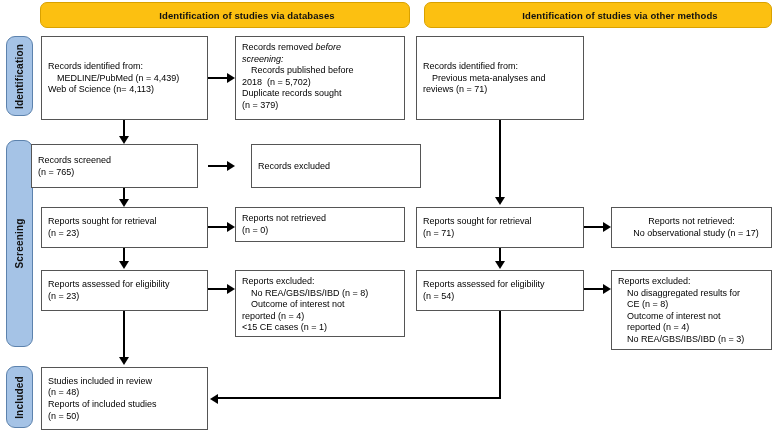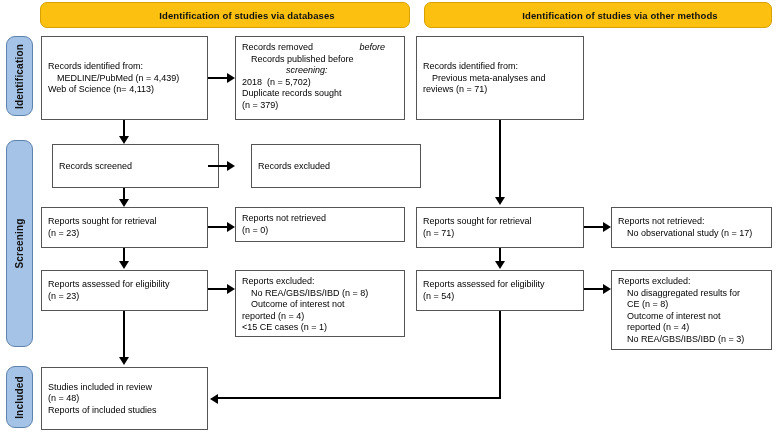--- a/index.html
+++ b/index.html
@@ -63,21 +63,21 @@
     font-size: 9px;
     line-height: 11.6px;
     color: #000000;
     display: flex;
     flex-direction: column;
     justify-content: center;
   }
   .box.vtop { justify-content: flex-start; }
   .box .ln { white-space: pre; }
   .box .ln.ind { padding-left: 9px; }
-  .box .ln em { font-style: italic; margin-left: 44px; }
+  .box .ln em { font-style: italic; }
 
   
   .vline, .hline {
     position: absolute;
     background: #000000;
   }
   .vline { width: 2px; }
   .hline { height: 2px; }
 
   .arrow-down, .arrow-right, .arrow-left {
@@ -126,35 +126,36 @@
   </div>
 
   <div class="box" style="left:41px; top:36px; width:167px; height:84px;">
     <div class="ln">Records identified from:</div>
     <div class="ln ind">MEDLINE/PubMed (n = 4,439)</div>
     <div class="ln">Web of Science (n= 4,113)</div>
   </div>
 
   <div class="box vtop" style="left:235px; top:36px; width:170px; height:84px;">
     <div class="ln"><span>Records removed </span><em>before</em></div>
+    <div class="ln"><em>screening:</em></div>
     <div class="ln ind">Records published before</div>
-    <div class="ln"><em>screening:</em></div>
     <div class="ln">2018  (n = 5,702)</div>
     <div class="ln">Duplicate records sought</div>
     <div class="ln">(n = 379)</div>
   </div>
 
   <div class="hline" style="left:208px; top:77px; width:20px;"></div>
   <div class="arrow-right" style="left:227px; top:73px;"></div>
 
   <div class="vline" style="left:123px; top:120px; height:18px;"></div>
   <div class="arrow-down" style="left:119px; top:136px;"></div>
 
-  <div class="box" style="left:52px; top:144px; width:167px; height:44px;">
+  <div class="box" style="left:31px; top:144px; width:167px; height:44px;">
     <div class="ln">Records screened</div>
+    <div class="ln">(n = 765)</div>
   </div>
 
   <div class="box" style="left:235px; top:144px; width:170px; height:44px;margin-left:16px;">
     <div class="ln">Records excluded</div>
   </div>
 
   <div class="hline" style="left:208px; top:165px; width:20px;"></div>
   <div class="arrow-right" style="left:227px; top:161px;"></div>
 
   <div class="vline" style="left:123px; top:188px; height:13px;"></div>
@@ -202,21 +203,21 @@
   </div>
 
   <div class="vline" style="left:499px; top:120px; height:79px;"></div>
   <div class="arrow-down" style="left:495px; top:197px;"></div>
 
   <div class="box" style="left:416px; top:207px; width:168px; height:41px;">
     <div class="ln">Reports sought for retrieval</div>
     <div class="ln">(n = 71)</div>
   </div>
 
-  <div class="box" style="left:611px; top:207px; width:161px; height:41px;">
+  <div class="box" style="left:611px; top:207px; width:161px; height:41px;align-items:center;">
     <div class="ln">Reports not retrieved:</div>
     <div class="ln ind">No observational study (n = 17)</div>
   </div>
 
   <div class="hline" style="left:584px; top:226px; width:20px;"></div>
   <div class="arrow-right" style="left:603px; top:222px;"></div>
 
   <div class="vline" style="left:499px; top:248px; height:14px;"></div>
   <div class="arrow-down" style="left:495px; top:261px;"></div>
 
@@ -238,15 +239,16 @@
   <div class="arrow-right" style="left:603px; top:284px;"></div>
 
   <div class="vline" style="left:499px; top:311px; height:88px;"></div>
   <div class="hline" style="left:218px; top:397px; width:283px;"></div>
   <div class="arrow-left" style="left:210px; top:394px;"></div>
 
   <div class="box" style="left:41px; top:367px; width:167px; height:63px;">
     <div class="ln">Studies included in review</div>
     <div class="ln">(n = 48)</div>
     <div class="ln">Reports of included studies</div>
+    <div class="ln">(n = 50)</div>
   </div>
 
 </div>
 
 </body></html>

